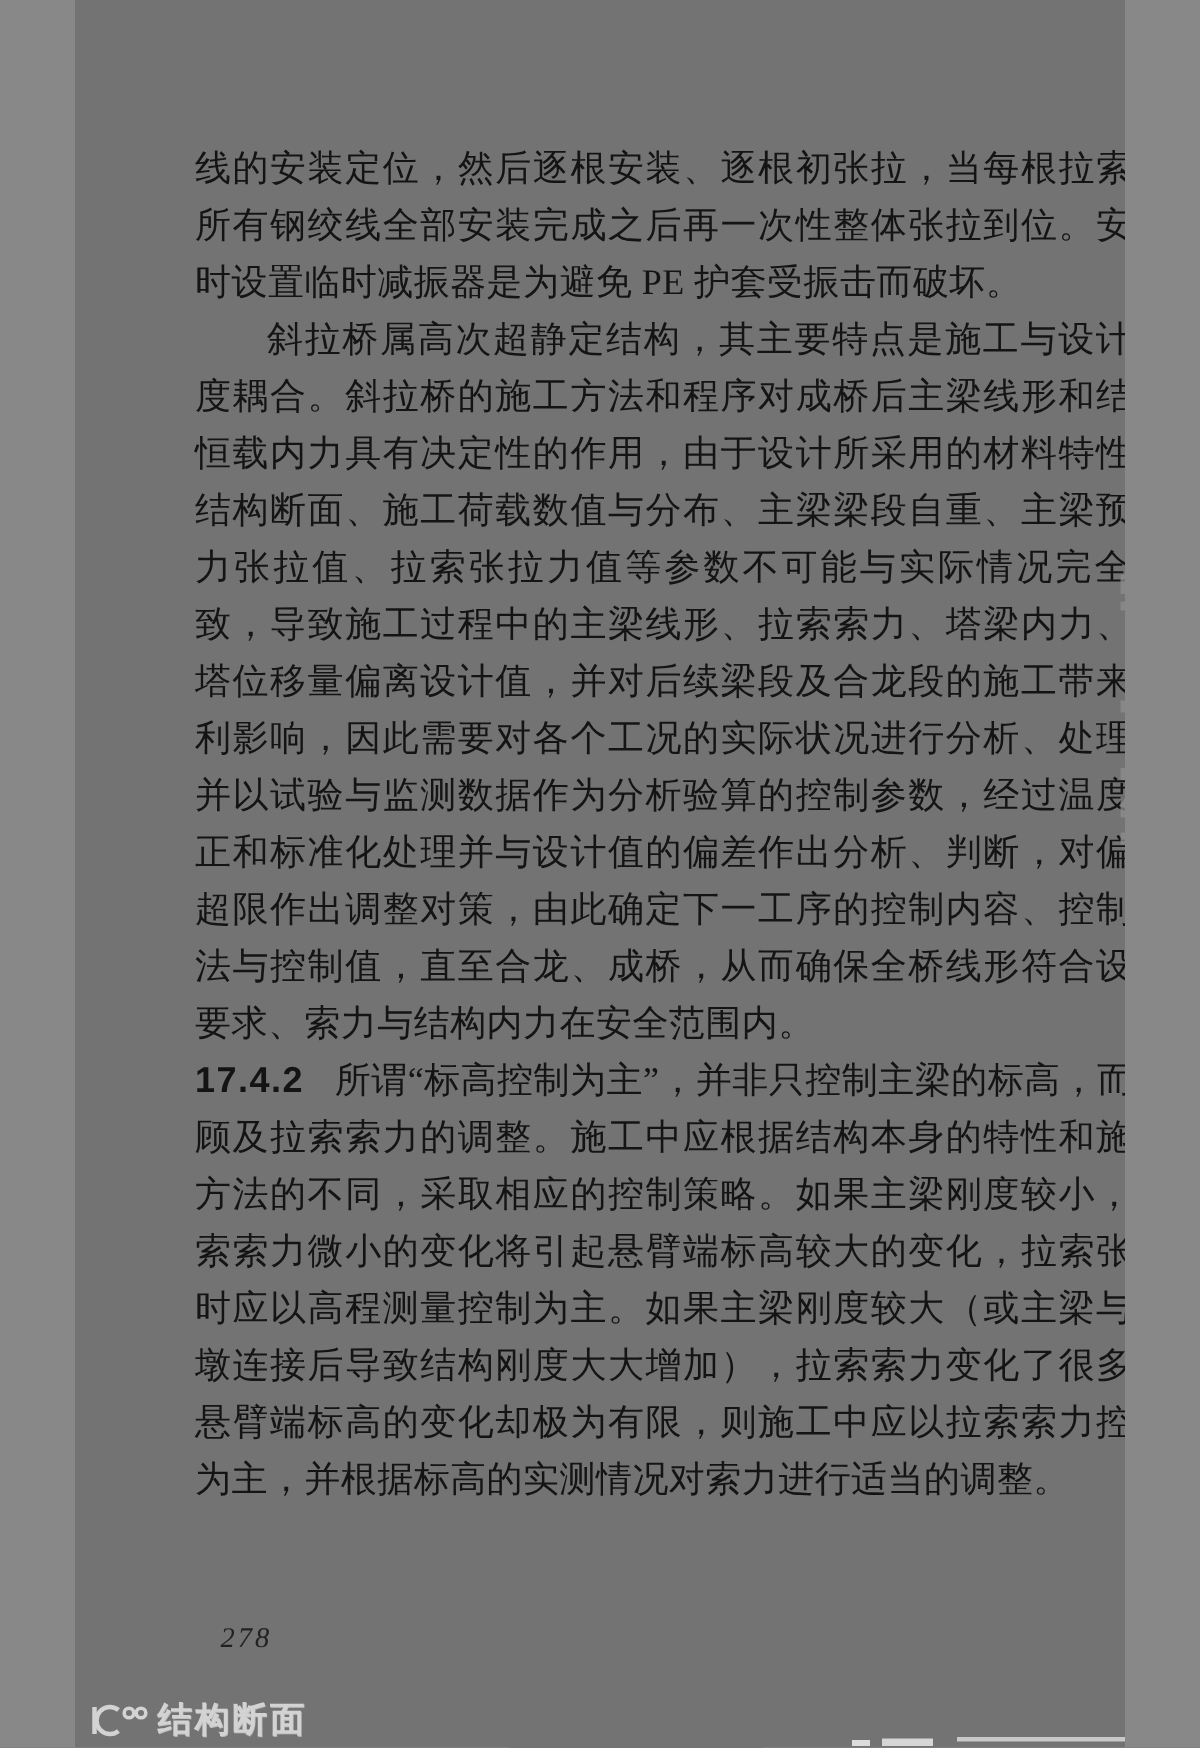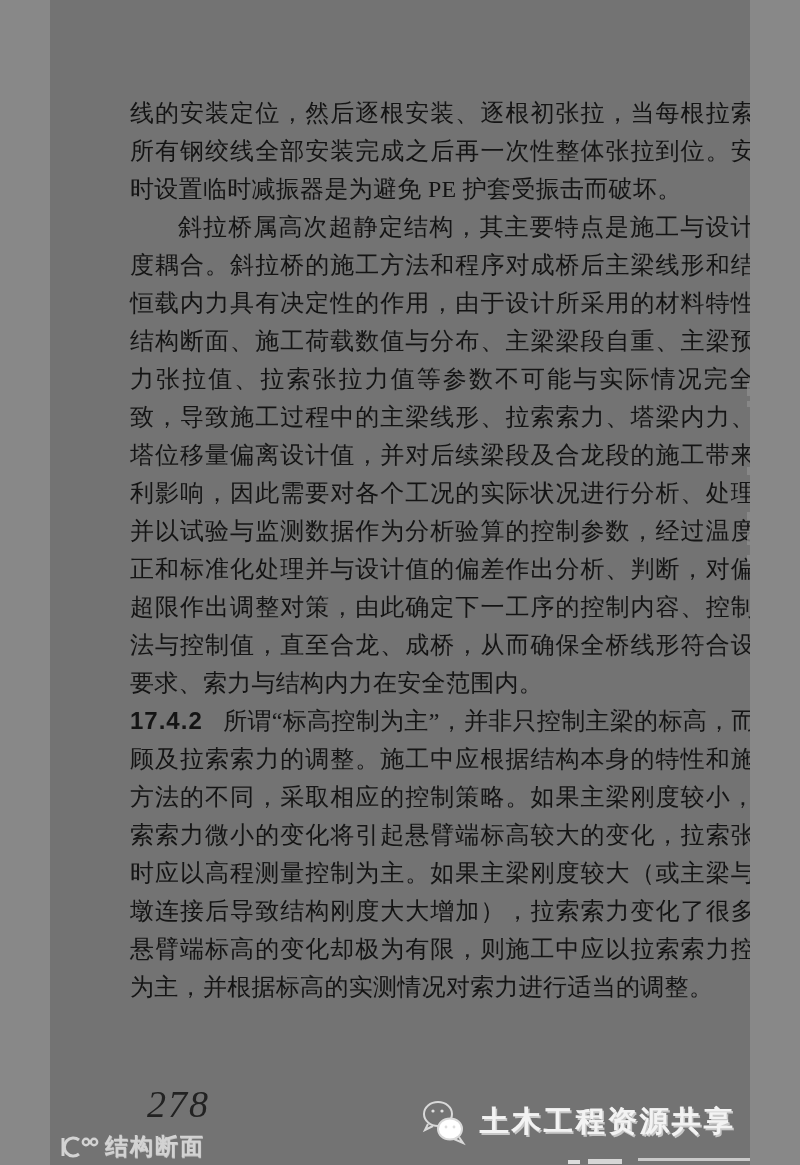--- a/index.html
+++ b/index.html
@@ -32,21 +32,21 @@
     font-family: "Liberation Sans", "DejaVu Sans", sans-serif;
     margin-right: 0.85em;
     letter-spacing: 1px;
   }
   .para.indent { text-indent: 2em; }
   .page-number {
     position: absolute;
     left: 97px;
     top: 1082px;
     font-style: italic;
-    font-size: 38px;
+    font-size: 19px;
     letter-spacing: 2px;
     color: #222;
   }
   
   .edge-mark {
     position: absolute;
     right: 0;
     width: 3px;
     background: #8d8d8d;
     opacity: 0.75;
@@ -137,35 +137,20 @@
       <svg width="44" height="26" viewBox="0 0 44 26" aria-hidden="true">
         <path d="M8 4 L8 22" stroke="#d3d3d3" stroke-width="3" fill="none"></path>
         <path d="M24 6 A9 9 0 1 0 24 20" stroke="#d3d3d3" stroke-width="3" fill="none"></path>
         <circle cx="31" cy="8" r="3.2" stroke="#d3d3d3" stroke-width="2.4" fill="none"></circle>
         <circle cx="39" cy="8" r="3.2" stroke="#d3d3d3" stroke-width="2.4" fill="none"></circle>
       </svg>
     </span>
     <span>结构断面</span>
   </div>
 
-  <div class="wm-right">
-    <span style="display:inline-flex;">
-      <svg width="52" height="52" viewBox="0 0 52 52" aria-hidden="true">
-        <ellipse cx="20" cy="18" rx="14" ry="12" fill="none" stroke="#d9d9d9" stroke-width="2"></ellipse>
-        <path d="M10 28 L7 34 L15 30" fill="none" stroke="#d9d9d9" stroke-width="2"></path>
-        <ellipse cx="32" cy="33" rx="12" ry="10.5" fill="#ffffff" stroke="#d9d9d9" stroke-width="2"></ellipse>
-        <path d="M41 41 L45 47 L36 43" fill="none" stroke="#d9d9d9" stroke-width="2"></path>
-        <circle cx="15" cy="15" r="1.6" fill="#dedede"></circle>
-        <circle cx="24" cy="15" r="1.6" fill="#dedede"></circle>
-        <circle cx="28" cy="31" r="1.4" fill="#dedede"></circle>
-        <circle cx="36" cy="31" r="1.4" fill="#dedede"></circle>
-      </svg>
-    </span>
-    <span class="wm-text">土木工程资源共享</span>
-  </div>
 
   <div class="bottom-strip">
     <div class="seg-a"></div>
     <div class="seg-b"></div>
     <div class="seg-c"></div>
   </div>
 
 </div>
 
 </body></html>

